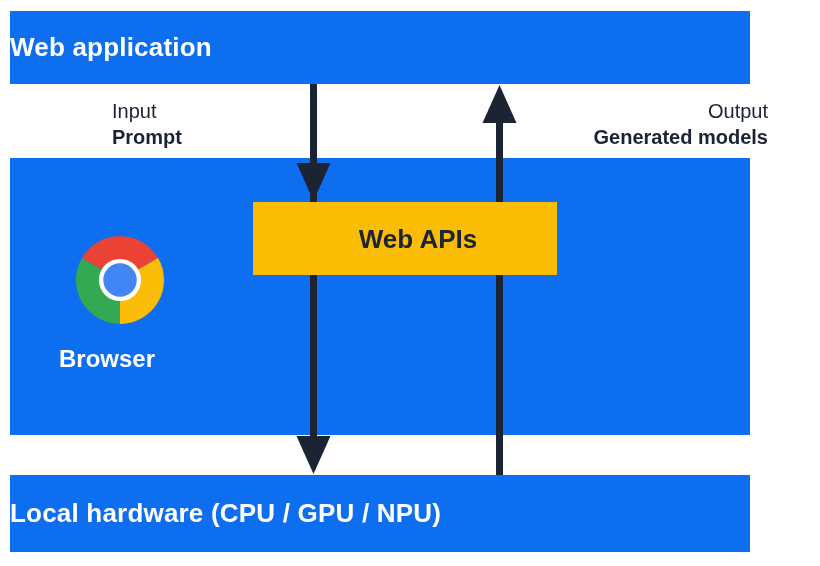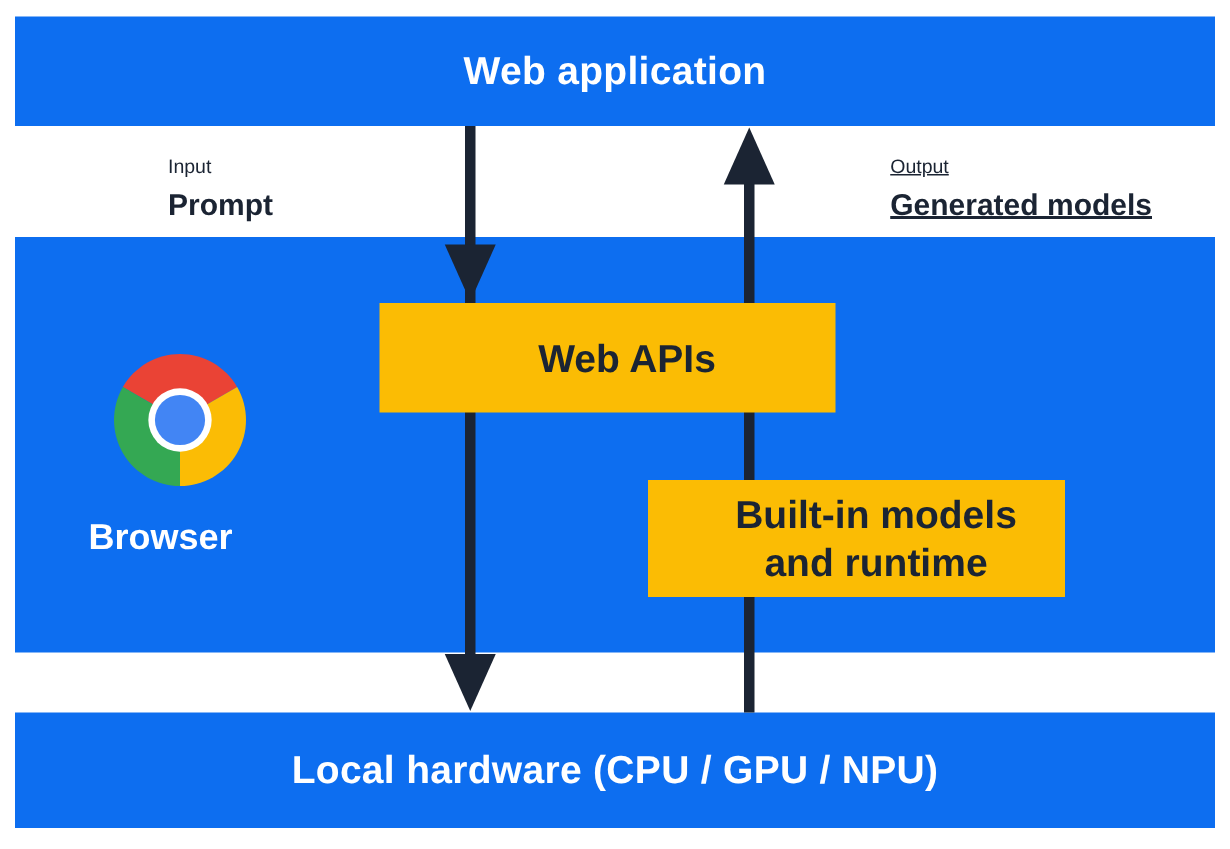--- a/index.html
+++ b/index.html
@@ -4,31 +4,31 @@
 <style>
   :root{
     --blue:#0d6ef0; --yellow:#fbbc04; --dark:#1b2433; --white:#ffffff;
     --logo-red:#ea4335; --logo-green:#34a853; --logo-yellow:#fbbc05; --logo-blue:#4285f4;
   }
   *{margin:0;padding:0;box-sizing:border-box;}
   html,body{background:#fff;}
   body{font-family:"Liberation Sans",sans-serif;}
   .canvas{position:relative;width:820px;height:566px;background:var(--white);overflow:hidden;}
 
-  .band{position:absolute;left:10px;width:800px;background:var(--blue);display:flex;align-items:center;justify-content:center;}
+  .band{position:absolute;left:10px;width:740px;background:var(--blue);display:flex;align-items:center;}
   .band-top{top:11px;height:73px;}
   .band-middle{top:158px;height:277px;}
   .band-bottom{top:475px;height:77px;}
   .band-label{color:var(--white);font-size:26px;font-weight:700;letter-spacing:.2px;}
 
   .gap-label{position:absolute;top:100px;color:var(--dark);}
-  .gap-label .caption{font-size:13px;font-weight:400;line-height:22px;}
+  .gap-label .caption{font-size:20px;font-weight:400;line-height:22px;}
   .gap-label .value{font-size:20px;font-weight:700;line-height:26px;margin-top:2px;}
   .gap-label-left{left:112px;text-align:left;}
-  .gap-label-right{right:52px;text-align:left;text-decoration:underline;}
+  .gap-label-right{right:52px;text-align:right;}
 
   .arrows{position:absolute;left:0;top:0;width:820px;height:566px;pointer-events:none;}
 
   .ybox{position:absolute;background:var(--yellow);display:flex;flex-direction:column;align-items:center;justify-content:center;text-align:left;padding-left:26px;}
   .ybox-label{color:var(--dark);font-size:26px;font-weight:700;line-height:32px;}
   .ybox-webapis{left:253px;top:202px;width:304px;height:73px;}
   .ybox-models{left:432px;top:320px;width:278px;height:78px;}
 
   .chrome-logo{position:absolute;left:76px;top:236px;width:88px;height:88px;}
   .browser-label{position:absolute;left:27px;top:345px;width:160px;text-align:center;color:var(--white);font-size:24px;font-weight:700;}
@@ -65,24 +65,20 @@
     </g>
     <g style="fill:var(--dark)">
       <rect x="496" y="121" width="7" height="354"></rect>
       <polygon points="482.5,123 516.5,123 499.5,85"></polygon>
     </g>
   </svg>
 
   <div class="ybox ybox-webapis">
     <span class="ybox-label">Web APIs</span>
   </div>
-  <div class="ybox ybox-models">
-    <span class="ybox-label">Built-in models</span>
-    <span class="ybox-label">and runtime</span>
-  </div>
 
   <svg class="chrome-logo" viewBox="0 0 100 100" xmlns="http://www.w3.org/2000/svg">
     <path d="M50,50 L6.7,25 A50,50 0 0 1 93.3,25 Z" style="fill:var(--logo-red)"></path>
     <path d="M50,50 L6.7,25 A50,50 0 0 0 50,100 Z" style="fill:var(--logo-green)"></path>
     <path d="M50,50 L50,100 A50,50 0 0 0 93.3,25 Z" style="fill:var(--logo-yellow)"></path>
     <circle cx="50" cy="50" r="24" style="fill:var(--white)"></circle>
     <circle cx="50" cy="50" r="19" style="fill:var(--logo-blue)"></circle>
   </svg>
   <div class="browser-label">Browser</div>
 

